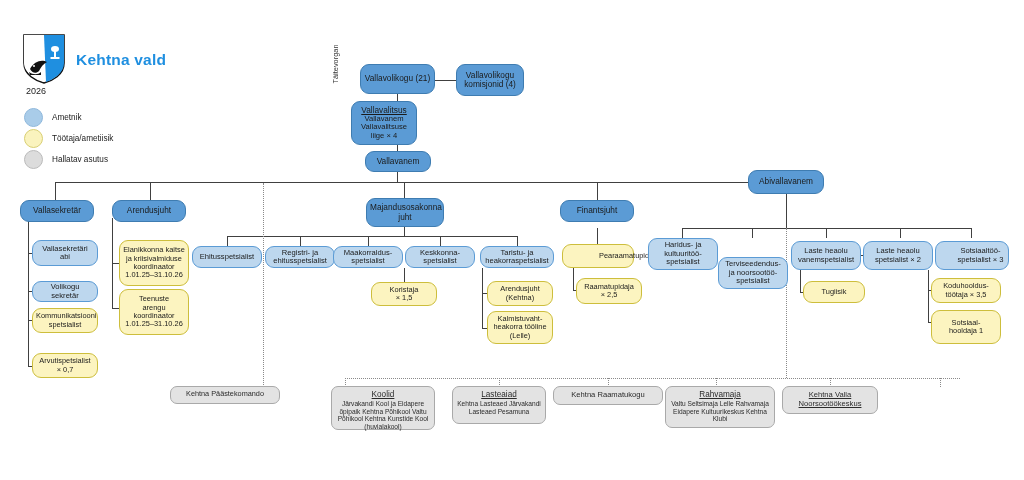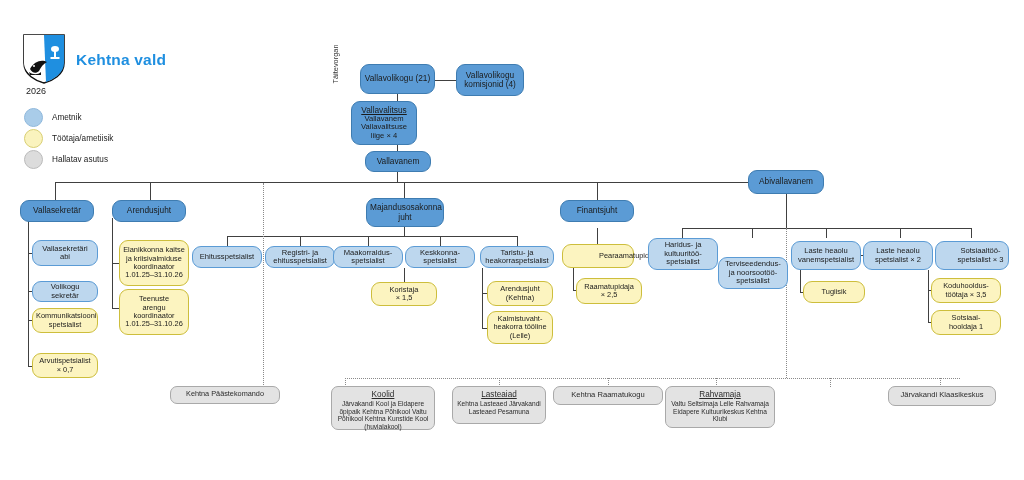--- a/index.html
+++ b/index.html
@@ -321,21 +321,21 @@
   </div>
 
   <div class="node yellow" style="left:803px;top:281px;width:62px;height:22px;">
     <span class="t">Tugiisik</span>
   </div>
 
   <div class="node yellow" style="left:931px;top:278px;width:70px;height:25px;">
     <span class="t">Koduhooldus-
 töötaja × 3,5</span>
   </div>
-  <div class="node yellow" style="left:931px;top:310px;width:70px;height:25px;">
+  <div class="node yellow" style="left:931px;top:310px;width:70px;height:34px;">
     <span class="t">Sotsiaal-
 hooldaja 1</span>
   </div>
 
   <div class="node grey" style="left:170px;top:386px;width:110px;height:18px;">
     <span class="hd" style="text-decoration:none;font-size:7.3px;">Kehtna Päästekomando</span>
   </div>
 
   <div class="node grey" style="left:331px;top:386px;width:104px;height:44px;flex-direction:column;justify-content:flex-start;padding-top:3px;">
     <span class="hd">Koolid</span>
@@ -356,18 +356,19 @@
   </div>
 
   <div class="node grey" style="left:665px;top:386px;width:110px;height:42px;flex-direction:column;justify-content:flex-start;padding-top:3px;">
     <span class="hd">Rahvamaja</span>
     <span class="sub">Valtu Seltsimaja
 Lelle Rahvamaja
 Eidapere Kultuurikeskus
 Kehtna Klubi</span>
   </div>
 
-
-  <div class="node grey" style="left:888px;top:386px;width:108px;height:20px;">
-    <span class="hd" style="text-decoration:none;font-size:7.6px;">Järvakandi Klaasikeskus</span>
-  </div>
+  <div class="node grey" style="left:782px;top:386px;width:96px;height:28px;">
+    <span class="hd" style="font-size:7.6px;">Kehtna Valla
+Noorsootöökeskus</span>
+  </div>
+
 
 </div>
 
 </body></html>

